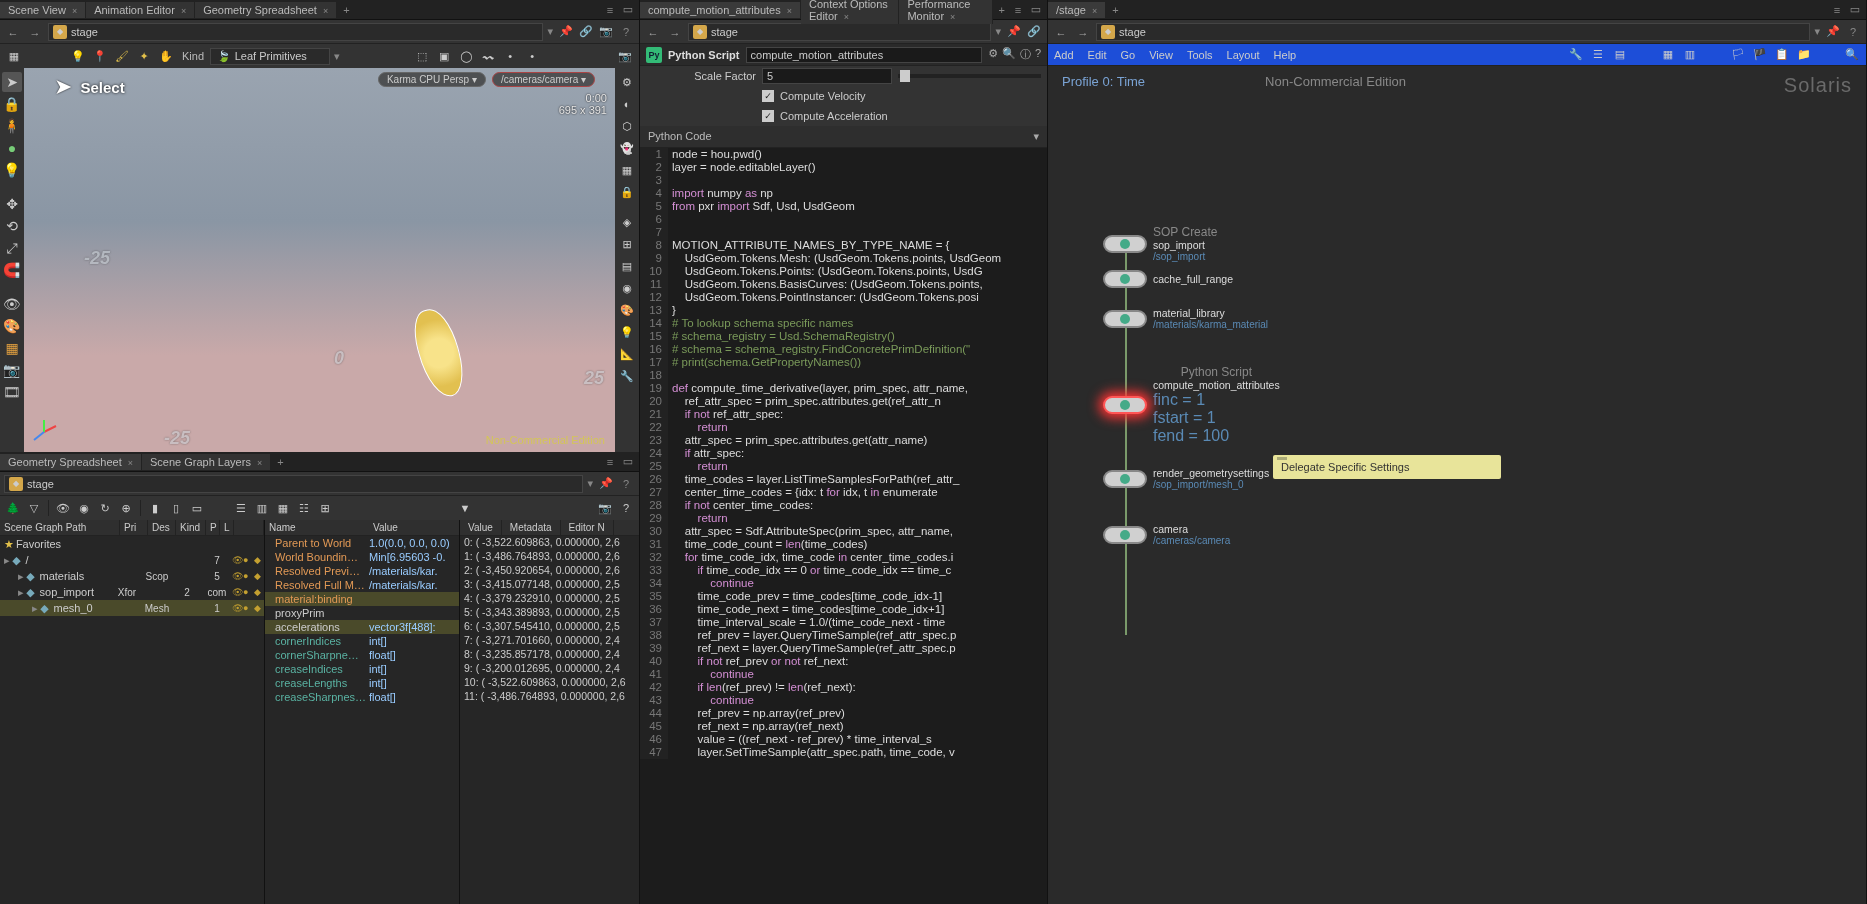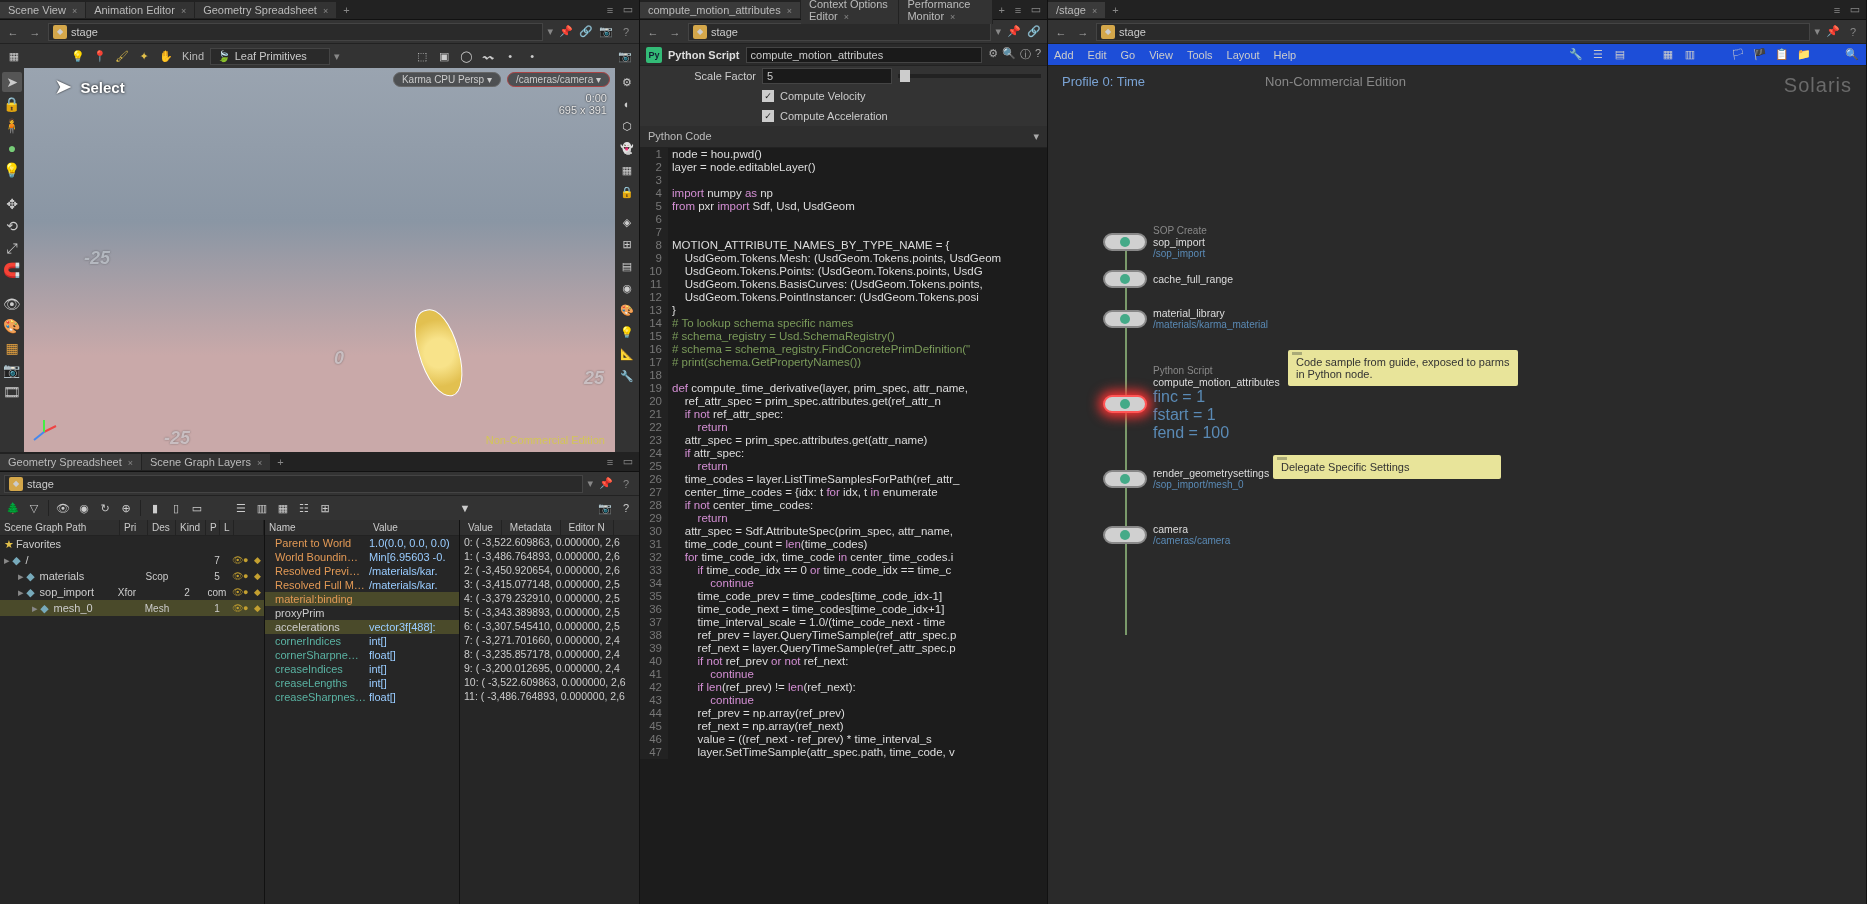--- a/index.html
+++ b/index.html
@@ -38,21 +38,21 @@
 .side-tools-l { width:24px; background:#333; display:flex; flex-direction:column; gap:2px; padding-top:4px; align-items:center; }
 .side-tools-l .tool { width:20px; height:20px; display:flex; align-items:center; justify-content:center; cursor:pointer; border-radius:2px; font-size:14px; }
 .side-tools-l .tool.active { background:#555; }
 .side-tools-r { width:24px; background:#333; display:flex; flex-direction:column; gap:2px; padding-top:4px; align-items:center; }
 .side-tools-r .tool { width:20px; height:20px; display:flex; align-items:center; justify-content:center; cursor:pointer; }
 
 .viewport { flex:1; background:linear-gradient(180deg,#9aa4b0 0%,#8a96a4 40%,#c9a9a9 75%,#c9a9a9 100%); position:relative; overflow:hidden; }
 .vp-header { position:absolute; top:6px; left:30px; display:flex; gap:8px; align-items:center; }
 .vp-header .cursor-big { font-size:22px; color:#fff; text-shadow:0 0 2px #000; }
 .vp-header .select-lbl { font-size:15px; font-weight:bold; color:#fff; text-shadow:0 0 3px #000; }
-.vp-pills { position:absolute; top:4px; right:5px; display:flex; gap:6px; }
+.vp-pills { position:absolute; top:4px; right:20px; display:flex; gap:6px; }
 .pill { background:#3b3b3bcc; border:1px solid #666; border-radius:10px; padding:1px 8px; font-size:10px; color:#ccc; }
 .pill.red { border-color:#a44; }
 .vp-info-r { position:absolute; top:24px; right:8px; text-align:right; color:#e8e8e8; font-size:11px; text-shadow:0 0 2px #000; }
 .vp-watermark { position:absolute; bottom:6px; right:10px; color:#d4c657; font-size:11px; }
 .vp-axis { position:absolute; bottom:6px; left:6px; width:28px; height:28px; }
 .grid-num { position:absolute; color:#c9d0d6; font-size:18px; font-style:italic; font-weight:bold; opacity:.55; text-shadow:0 0 2px #333; }
 .particle-blob { position:absolute; left:395px; top:240px; width:40px; height:90px; background:radial-gradient(circle,#f8e38a 30%,#e2c050 70%); border:1px solid #fff; transform:rotate(-15deg); border-radius:40% 50% 45% 55%; }
 
 
 .lower-split { display:flex; flex:1; }
@@ -125,21 +125,21 @@
 .net-header .profile { color:#7aa3d4; }
 .net-header .edition { margin-left:120px; color:#888; }
 .net-header .solaris { margin-left:auto; color:#6a6a6a; font-size:20px; font-weight:300; letter-spacing:1px; }
 
 .network { flex:1; background:#2a2a2a; position:relative; overflow:hidden; }
 .node { position:absolute; display:flex; align-items:center; gap:6px; }
 .node-body { width:44px; height:18px; border-radius:9px; background:#d0d0d0; border:2px solid #888; display:flex; align-items:center; justify-content:center; position:relative; }
 .node-body.sel { box-shadow:0 0 12px 4px #f33; border-color:#f55; }
 .node-body .dot { width:10px;height:10px;border-radius:50%;background:#4a8; }
 .node-info { display:flex; flex-direction:column; font-size:10.5px; }
-.node-info .ntype { color:#888; font-size:10px; }
+.node-info .ntype { color:#888; font-size:12px;text-align:center; }
 .node-info .nname { color:#ddd; }
 .node-info .npath { color:#5a8ab5; font-size:10px; }
 .node-info .nextra { color:#5a8ab5; font-size:16px; }
 .wire { position:absolute; width:2px; background:#7a9a6a; }
 .sticky { position:absolute; background:#e8e49a; color:#333; padding:6px 8px; font-size:11px; border-radius:2px; min-width:200px; }
 .sticky .bar { position:absolute; top:2px; left:4px; width:10px; height:3px; background:#aa7; }
 
 </style>
 </head>
 <body>
@@ -758,21 +758,20 @@
       <span>🔍</span>
     </div>
   </div>
   <div class="net-header">
     <span class="profile">Profile 0: Time</span>
     <span class="edition">Non-Commercial Edition</span>
     <span class="solaris">Solaris</span>
   </div>
   <div class="network" id="network">
     <div class="wire" style="left:77px;top:130px;height:400px"></div>
-    <div class="sticky" style="left:240px;top:245px;width:230px"><div class="bar"></div><span>Code sample from guide, exposed to parms in Python node.</span></div>
     <div class="sticky" style="left:225px;top:350px;width:228px"><div class="bar"></div><span>Delegate Specific Settings</span></div>
   <div class="node" style="left: 55px; top: 120px;">
           <div class="node-body">
             <span class="dot"></span>
           </div>
           <div class="node-info">
             <div class="ntype">SOP Create</div>
             <div class="nname">sop_import</div>
             <div class="npath">/sop_import</div>
           </div>

